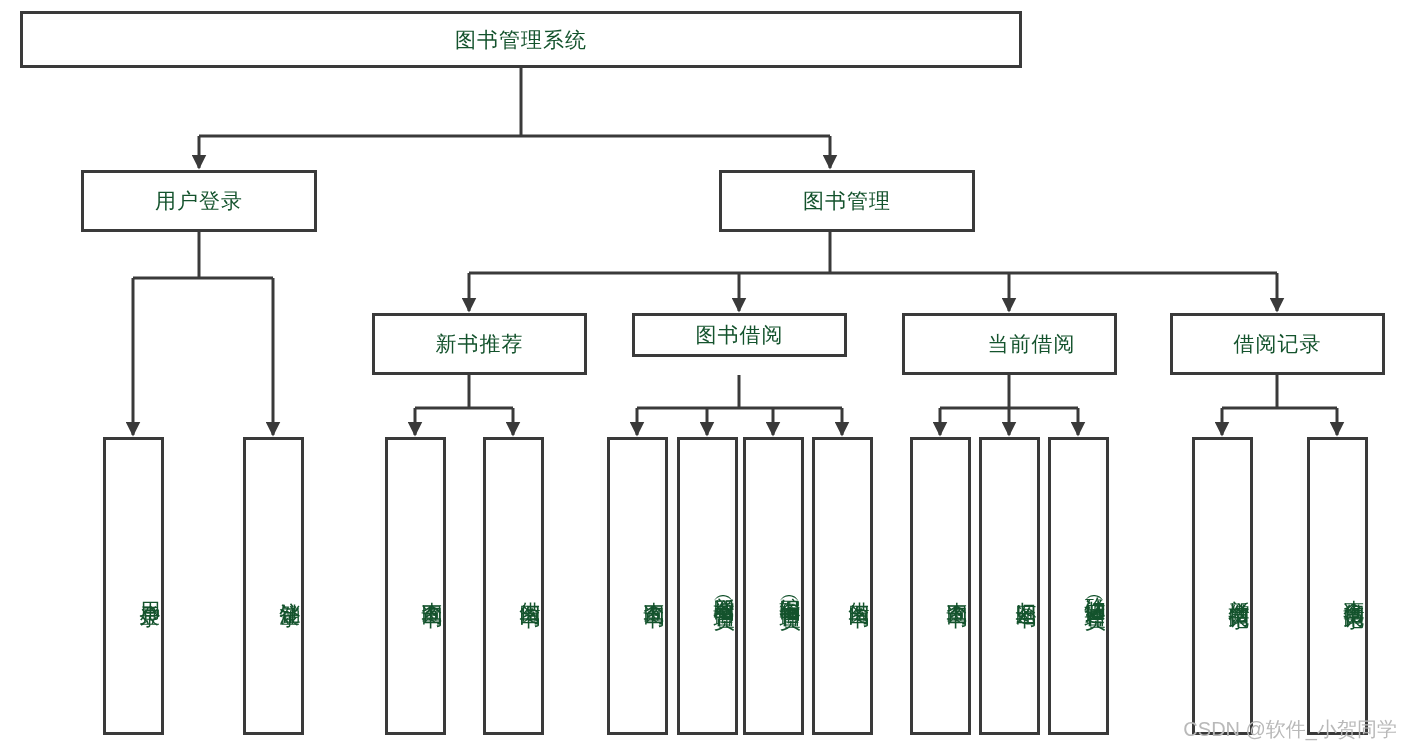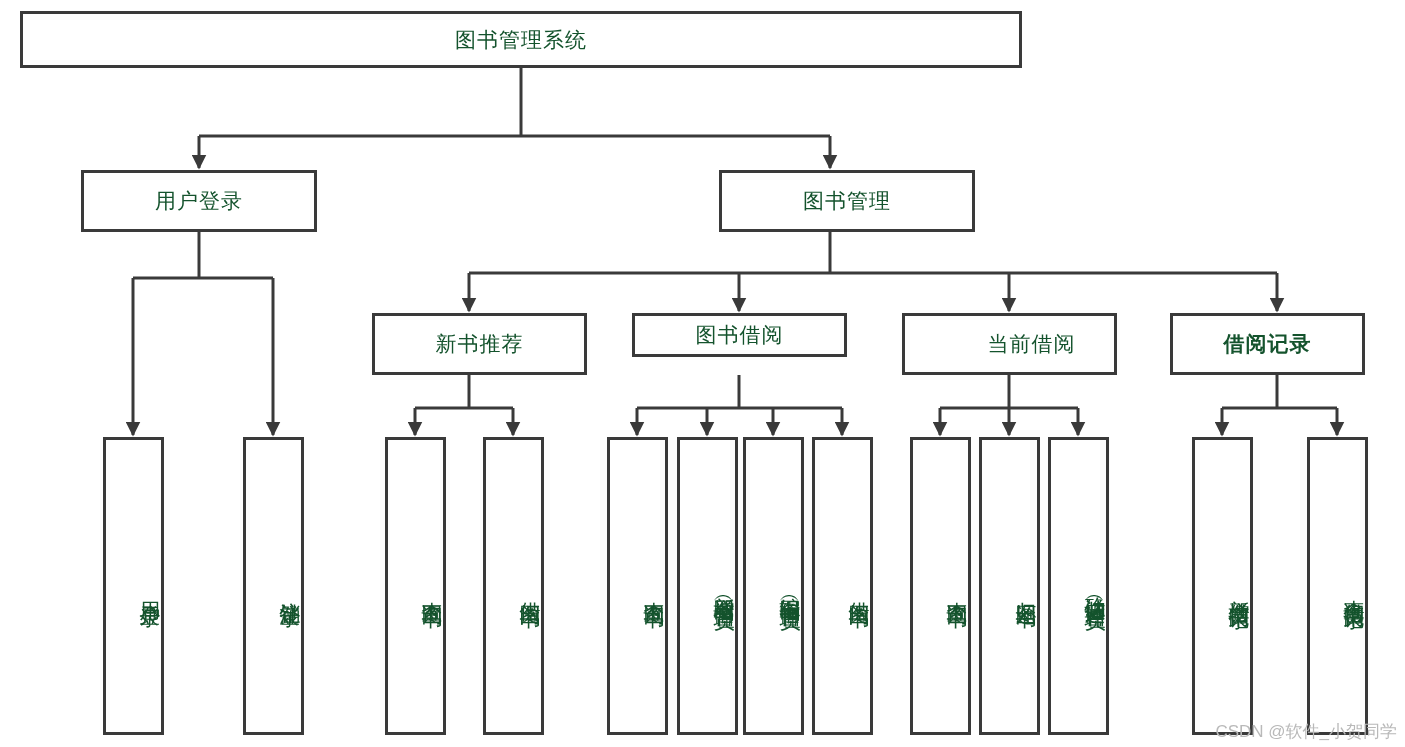--- a/index.html
+++ b/index.html
@@ -50,21 +50,21 @@
   .node.v .vlabel {
     writing-mode: vertical-rl;
     text-orientation: upright;
     display: block;
     white-space: nowrap;
   }
   #watermark {
     position: absolute;
     right: 8px;
     bottom: 4px;
-    font-size: 17px;
+    font-size: 20px;
     color: #b9b9b9;
     font-family: "Liberation Sans", "DejaVu Sans", sans-serif;
     white-space: nowrap;
   }
 </style>
 </head>
 <body>
 
 <div id="canvas">
 
@@ -131,21 +131,21 @@
 
   <div class="node h" style="left:372px; top:313px; width:215px; height:62px;">
     <span>新书推荐</span>
   </div>
   <div class="node h" style="left:632px; top:313px; width:215px; height:44px;">
     <span>图书借阅</span>
   </div>
   <div class="node h" style="left:902px; top:313px; width:215px; height:62px;padding-left:44px;">
     <span>当前借阅</span>
   </div>
-  <div class="node h" style="left:1170px; top:313px; width:195px; height:62px;font-weight:bold;">
+  <div class="node h" style="left:1170px; top:313px; width:215px; height:62px;">
     <span>借阅记录</span>
   </div>
 
   <div class="node v" style="left:103px; top:437px; width:61px; height:298px;">
     <span class="vlabel">用户登录</span>
   </div>
   <div class="node v" style="left:243px; top:437px; width:61px; height:298px;">
     <span class="vlabel">注销登录</span>
   </div>
 

